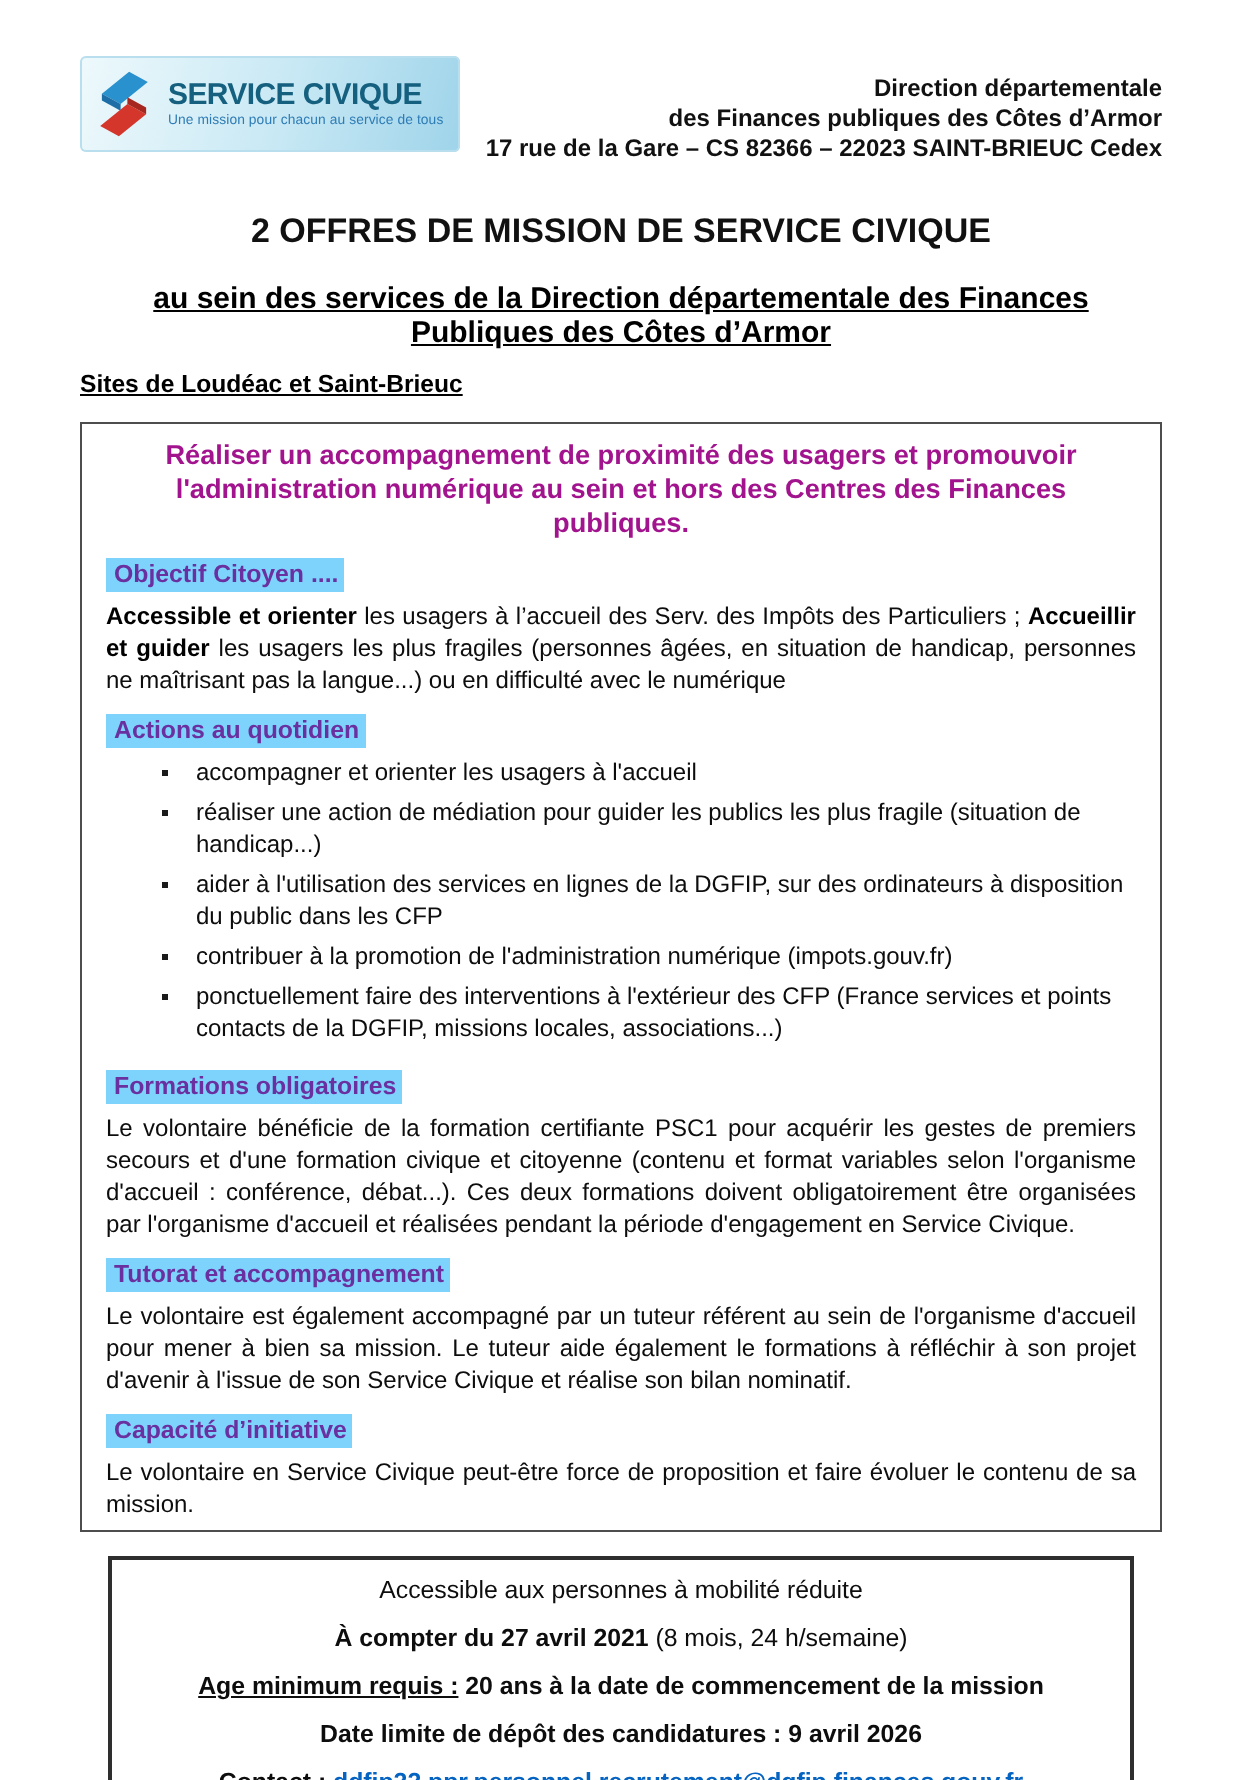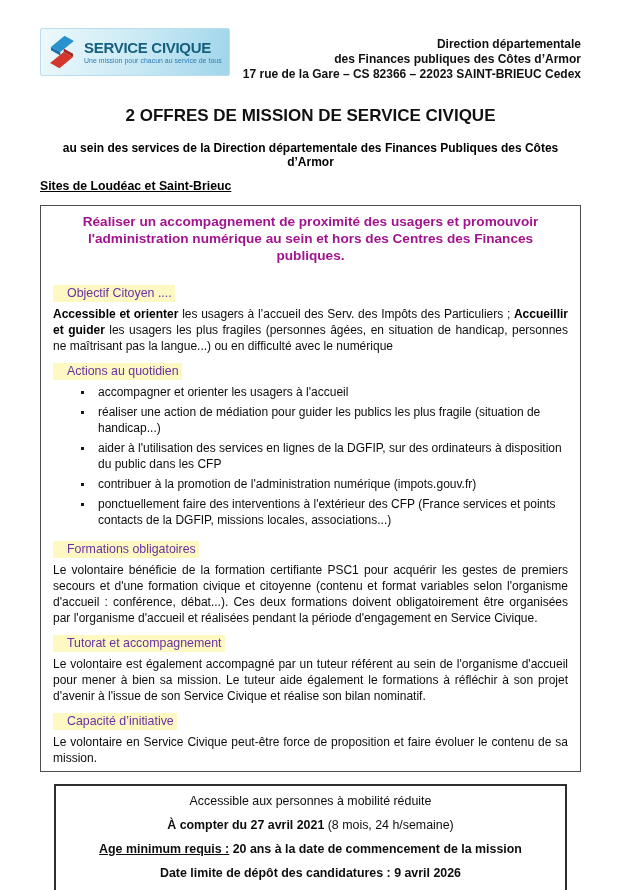--- a/index.html
+++ b/index.html
@@ -24,36 +24,36 @@
   .logo-text{display:flex;flex-direction:column;line-height:1;}
   .logo-title{font-weight:bold;font-size:15px;letter-spacing:-0.3px;color:#15607f;}
   .logo-tagline{font-size:6.9px;color:#2e7cb5;margin-top:3px;letter-spacing:0.05px;}
   .org{text-align:right;font-weight:bold;font-size:12px;line-height:15px;padding-top:9px;color:#111;}
 
   
   .main-title{
     margin:24px 0 0;text-align:center;font-size:17px;font-weight:bold;
     color:#111;
   }
-  .sub1{margin-top:15px;text-align:center;font-size:12px;font-weight:bold;}
+  .sub1{margin-top:15px;text-align:center;font-size:15px;font-weight:bold;text-decoration:underline;}
   .sub2{margin-top:10px;font-size:12.3px;font-weight:bold;text-decoration:underline;}
 
   
   .mission-box{
     margin-top:12px;border:1.5px solid #4d4d4d;
     padding:5px 12px 5px 12px;box-sizing:border-box;
   }
   .mission-title{
     color:#a2148e;font-weight:bold;font-size:13.6px;line-height:17px;
-    text-align:center;margin:2px 0 12px;
+    text-align:center;margin:2px 0 0;
   }
   .section-heading{
-    display:inline-block;background:#fef9c3;color:#6a30a0;
-    font-weight:normal;font-size:12.4px;line-height:15px;
-    padding:1px 3px 1px 14px;margin:9px 0 0;
+    display:inline-block;background:#7dd3fc;color:#6a30a0;
+    font-weight:bold;font-size:12.4px;line-height:15px;
+    padding:1px 3px 1px 4px;margin:9px 0 0;
   }
   .para{font-size:12px;line-height:16px;text-align:justify;margin:4px 0 0;color:#0d0d0d;}
   .para b{color:#000;}
   ul.actions{list-style:none;margin:4px 0 0 26px;padding:0;}
   ul.actions li{
     position:relative;padding-left:19px;font-size:12px;line-height:16px;
     margin-bottom:4px;color:#0d0d0d;
   }
   ul.actions li::before{
     content:"";position:absolute;left:2px;top:6.5px;width:3px;height:3px;background:#1a1a1a;

